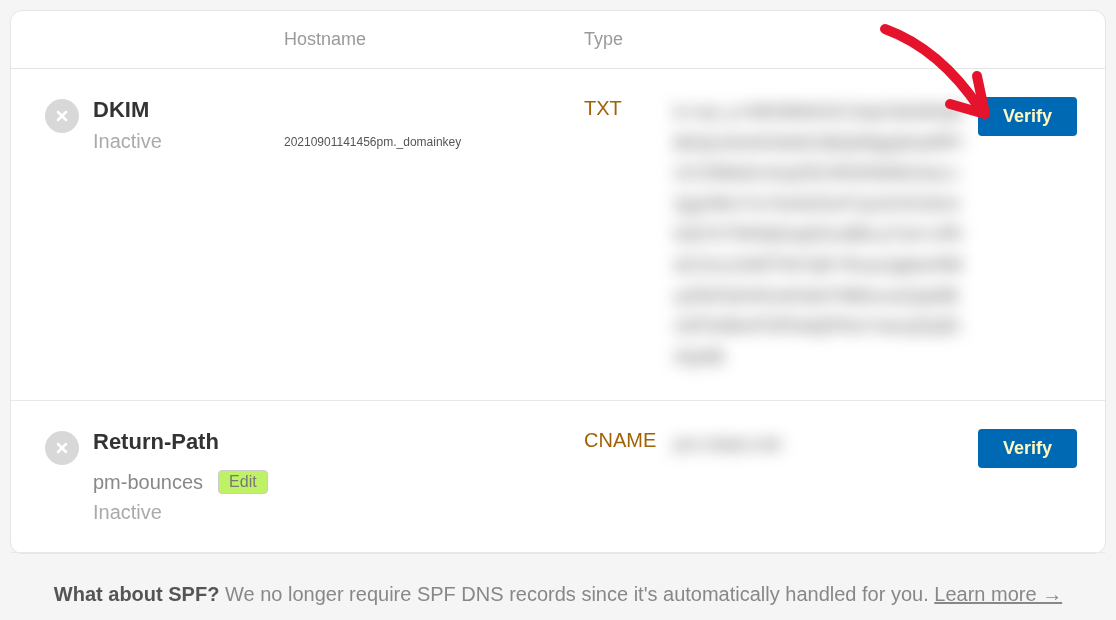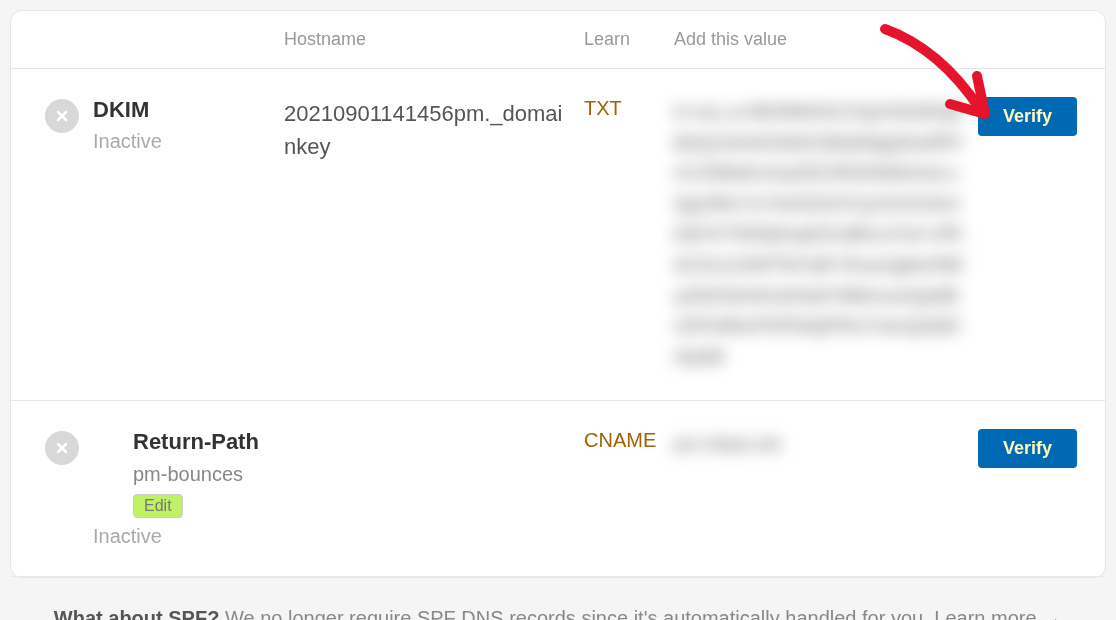--- a/index.html
+++ b/index.html
@@ -74,37 +74,37 @@
     
     .record-name {
       font-weight: 700;
       color: #333;
       font-size: 22px;
     }
     
     .record-name-inline {
       display: flex;
       align-items: center;
-      gap: 8px;
+      gap: 15px;
       flex-wrap: wrap;
-      margin-left: 40px;
     }
     
     .record-status {
       color: #aaa;
       font-size: 20px;
       margin-top: 7px;
     }
     
     .record-hostname {
       color: #555;
-      font-size: 22px;
+      font-size: 12px;
       word-break: break-all;
       padding-right: 10px;
       line-height: 1.5;
+      margin-top: 36px;
     }
     
     .record-type {
       color: #a16207;
       font-size: 20px;
     }
     
     .record-value {
       filter: blur(8px);
       color: #555;
@@ -175,22 +175,21 @@
     
   </style>
 </head>
 <body>
 
 <div class="panel">
 
   <div class="header-row">
     <div></div>
     <div>Hostname</div>
-    <div>Learn</div>
-    <div>Add this value</div>
+    <div>Type</div>
     <div></div>
   </div>
 
   <div class="record-row">
     <div class="record-name-cell">
       <div class="status-icon">
         <svg viewBox="0 0 16 16">
             <path d="M4 4 L12 12 M12 4 L4 12" stroke="#fff" stroke-width="2.5" stroke-linecap="round" fill="none"></path>
           </svg>
       </div>

